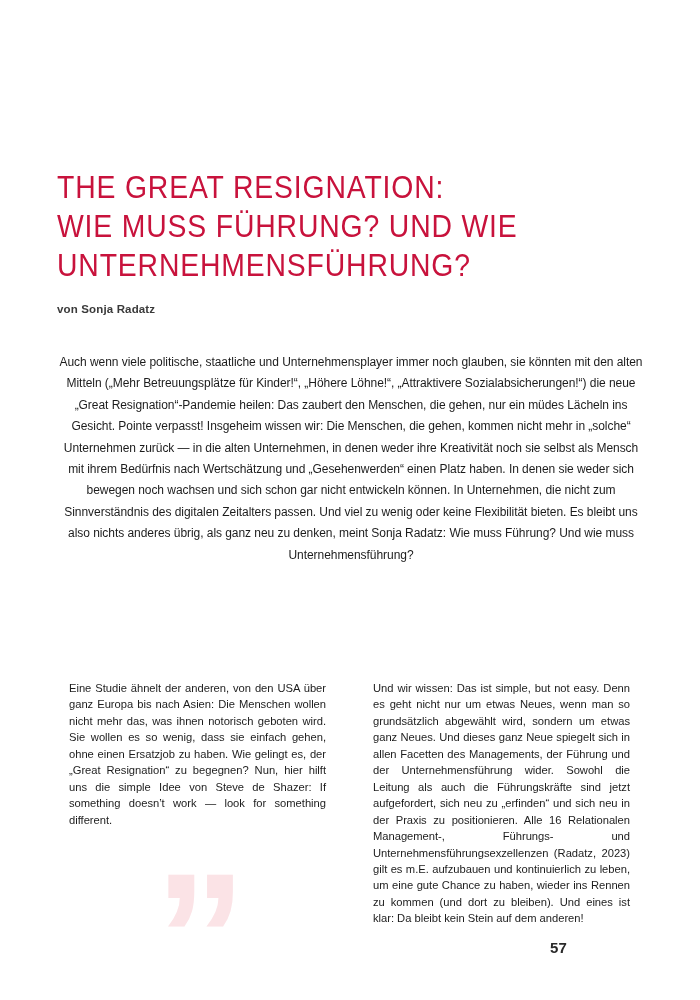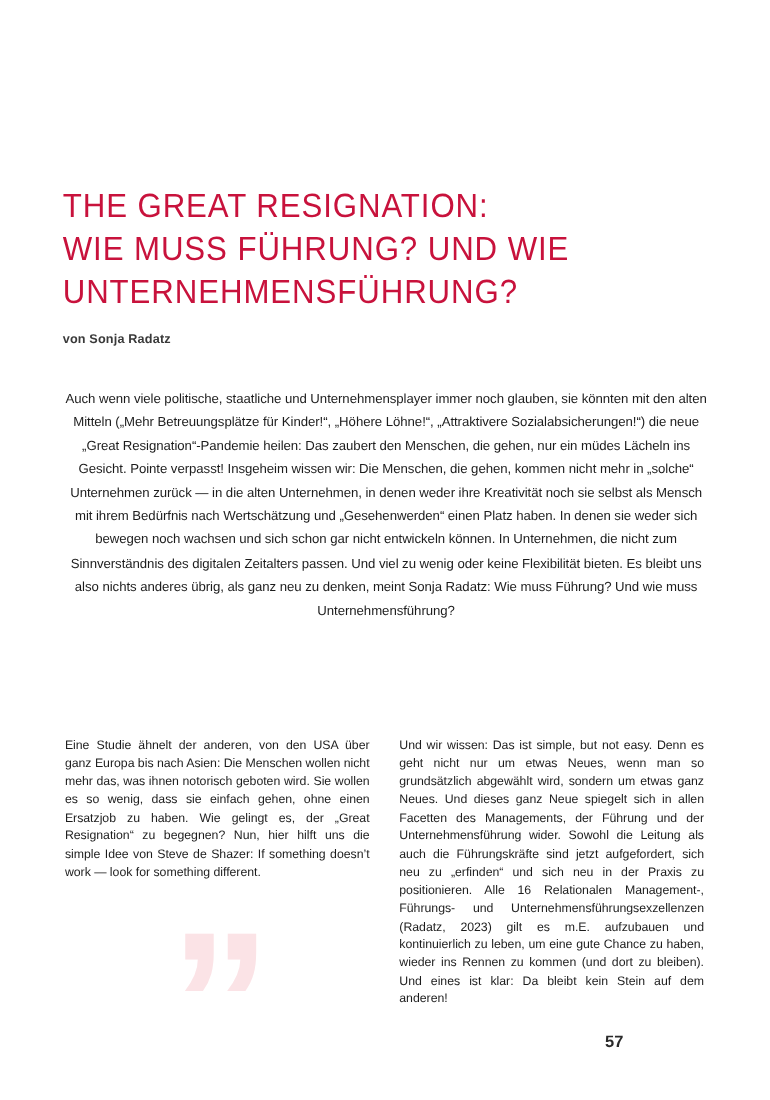--- a/index.html
+++ b/index.html
@@ -75,21 +75,21 @@
     display: flex;
     gap: 23px;
     align-items: flex-start;
   }
   .col {
     width: 281px;
     flex: 0 0 281px;
     position: relative;
   }
   .col p {
-    margin: 2px;
+    margin: 12px;
     font-size: 11.2px;
     line-height: 16.45px;
     color: #1c1c1c;
     text-align: justify;
     text-justify: inter-word;
     letter-spacing: -0.02px;
     hyphens: manual;
   }
 
   

